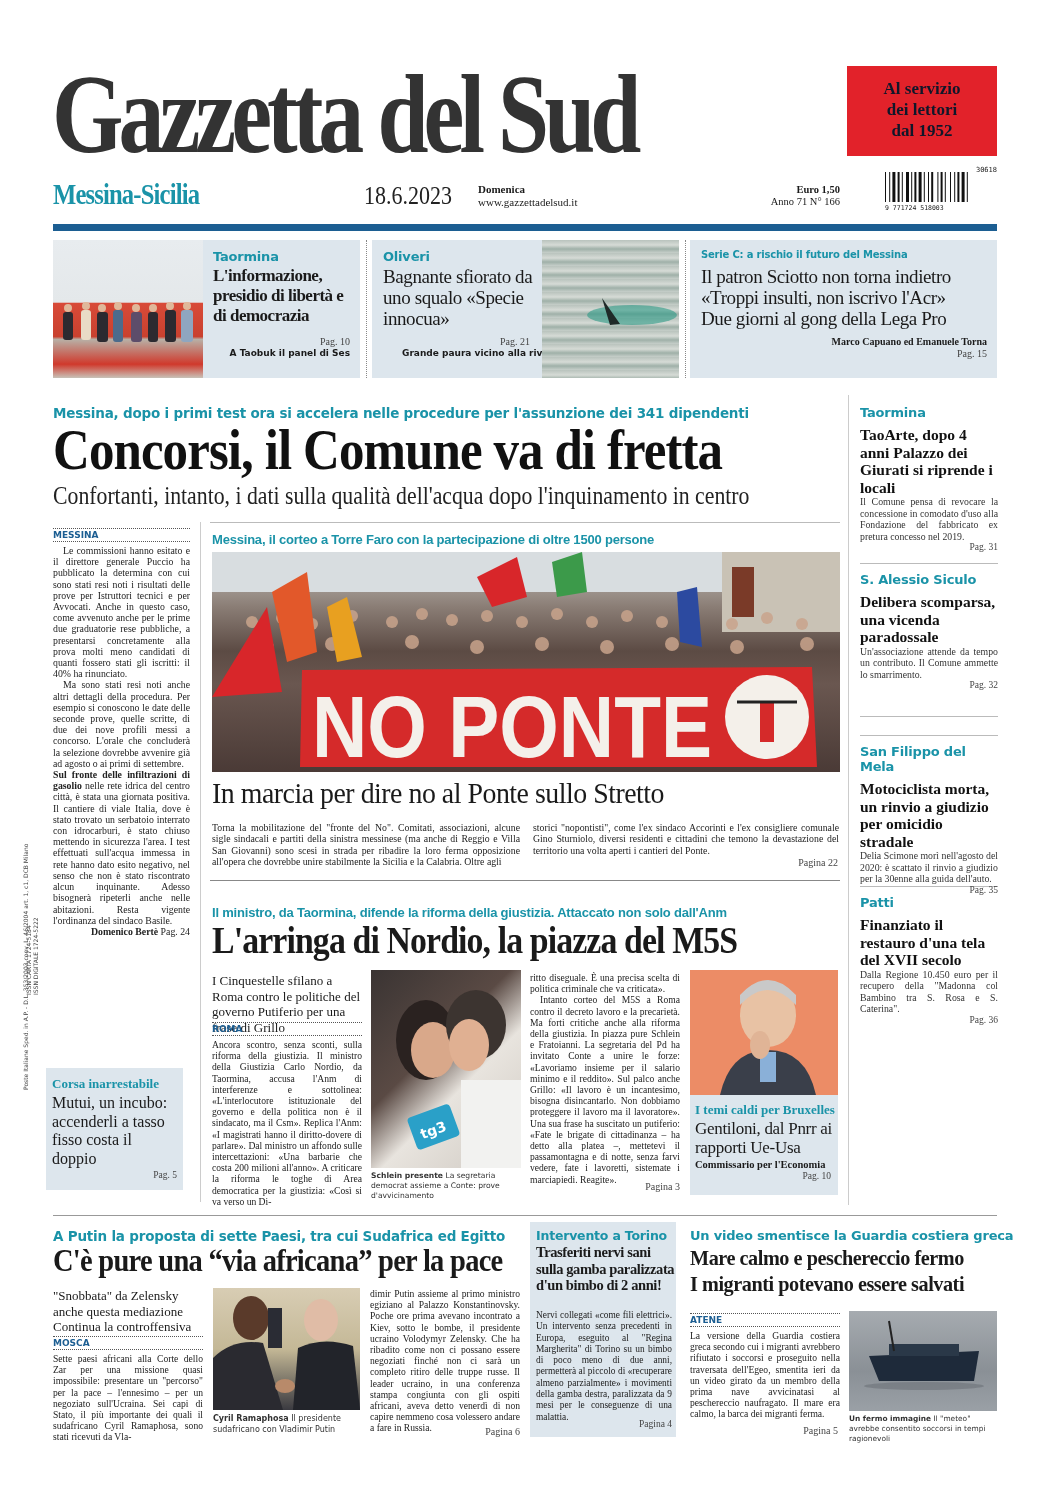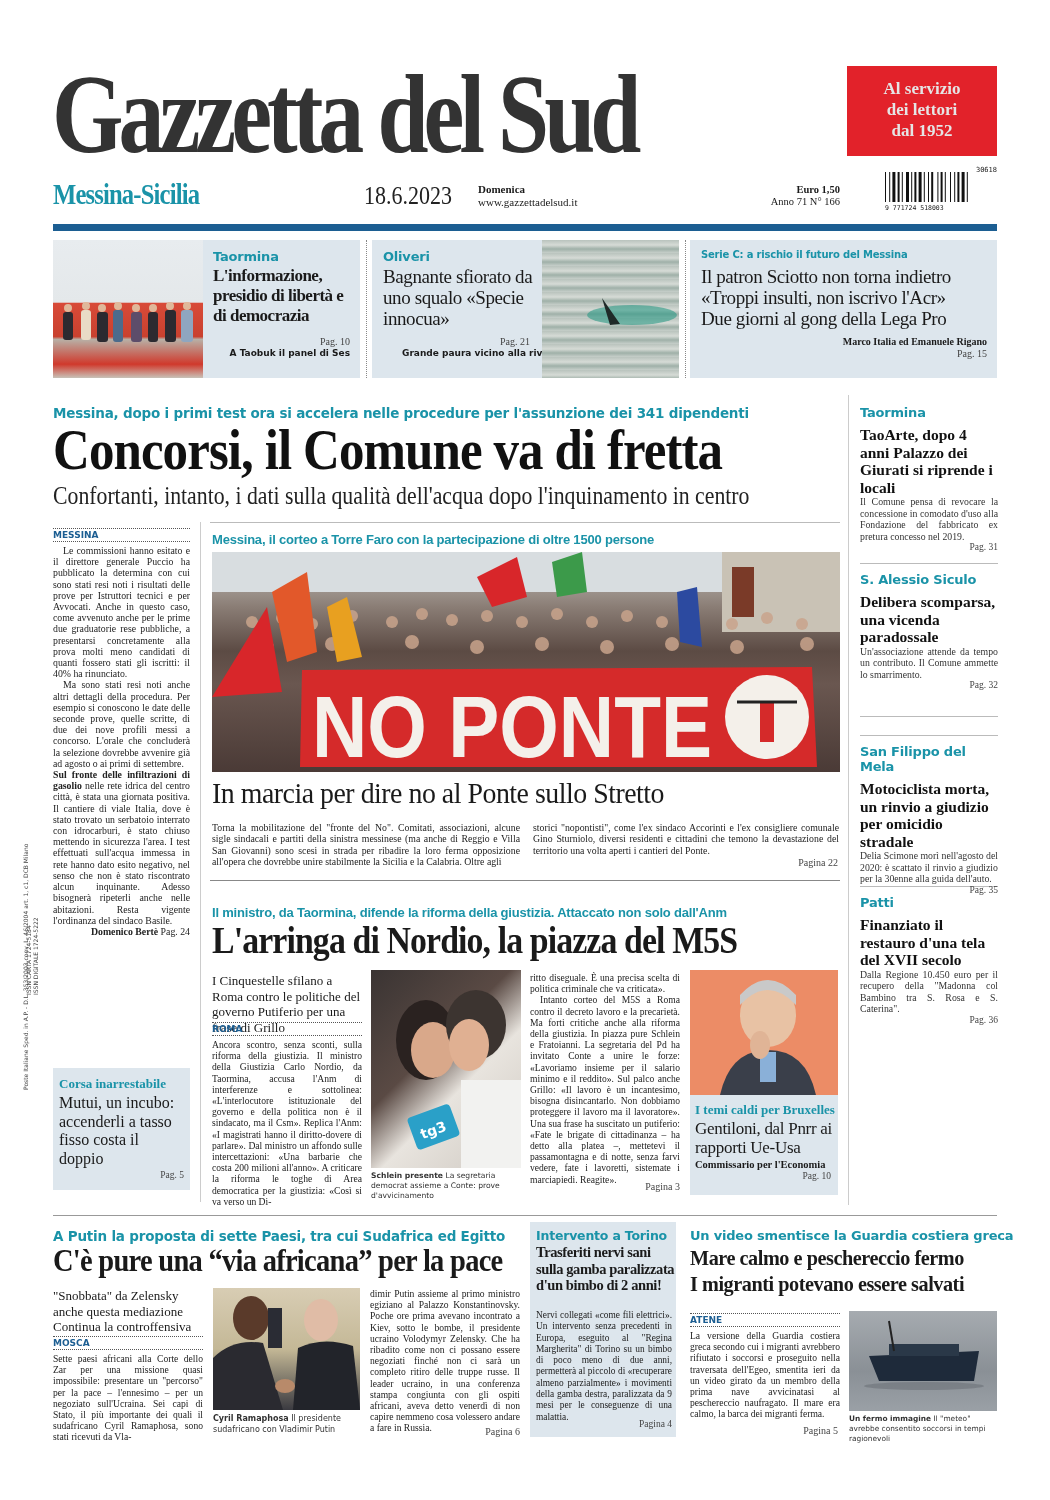--- a/index.html
+++ b/index.html
@@ -13,21 +13,21 @@
   .kicker-cond { font-family: "Liberation Sans", sans-serif; font-weight: bold; color: #1a93a8; letter-spacing: -0.2px; transform-origin: left top; }
   .body-text { font-family: "Liberation Serif", serif; font-size: 10px; line-height: 11.3px; text-align: justify; color: #222; }
   .dept { font-family: "DejaVu Sans", sans-serif; font-weight: bold; font-size: 9px; color: #1c5e92; border-top: 1px dotted #555; border-bottom: 1px dotted #555; padding: 1px 0; }
   .pag { font-family: "Liberation Serif", serif; font-size: 10px; color: #444; text-align: right; }
   .photo { overflow: hidden; }
   .vrule { border-left: 1px solid #ccc; }
   .hrule { border-top: 1px solid #bbb; }
 
   
   .masthead-title { left: 52px; top: 58px; font-family: "Liberation Serif", serif; font-weight: bold; font-size: 112px; letter-spacing: -6px; color: #333; transform: scaleX(0.82); transform-origin: left top; white-space: nowrap; line-height: 112px; }
-  .since-box { left: 847px; top: 66px; width: 150px; height: 90px; background: #e2222a; color: #e5e5e5; text-align: center; font-size: 17px; line-height: 21px; padding-top: 12px; font-weight: bold; }
+  .since-box { left: 847px; top: 66px; width: 150px; height: 90px; background: #e2222a; color: #0f172a; text-align: center; font-size: 17px; line-height: 21px; padding-top: 12px; font-weight: bold; }
   .edition { left: 53px; top: 178px; font-size: 29px; font-weight: bold; color: #1a93a8; letter-spacing: -1px; transform: scaleX(0.85); transform-origin: left top; white-space: nowrap; }
   .date { left: 364px; top: 182px; font-size: 25px; color: #222; transform: scaleX(0.88); transform-origin: left top; }
   .day { left: 478px; top: 183px; font-size: 11px; font-weight: bold; line-height: 13px; }
   .price { left: 700px; top: 184px; width: 140px; text-align: right; font-size: 10.5px; line-height: 12px; }
   .barcode { left: 885px; top: 166px; width: 112px; height: 40px; }
   .top-bar { left: 53px; top: 224px; width: 944px; height: 7px; background: #1c5e92; }
 
   
   .teaser { top: 240px; height: 138px; background: #dde6ed; }
 
@@ -145,40 +145,40 @@
 <div class="abs vrule" style="left:366px;top:240px;height:138px;border-left:1px dotted #888;"></div>
 <div class="abs vrule" style="left:685px;top:240px;height:138px;border-left:1px dotted #888;"></div>
 
 <div class="abs teaser" style="left:690px;width:307px;">
   <div class="abs kicker" style="left:11px;top:9px;font-size:10px;white-space:nowrap;">Serie C: a rischio il futuro del Messina</div>
   <div class="abs serif" style="left:11px;top:26px;width:295px;font-size:19px;line-height:21px;letter-spacing:-0.4px;white-space:nowrap;">
     <div>Il patron Sciotto non torna indietro</div>
     <div>«Troppi insulti, non iscrivo l'Acr»</div>
     <div>Due giorni al gong della Lega Pro</div>
   </div>
-  <div class="abs serif" style="right:10px;top:96px;font-size:10px;font-weight:bold;">Marco Italia ed Emanuele Rigano</div>
+  <div class="abs serif" style="right:10px;top:96px;font-size:10px;font-weight:bold;">Marco Capuano ed Emanuele Torna</div>
   <div class="abs pag" style="right:10px;top:108px;">Pag. 15</div>
 </div>
 
 <div class="abs kicker main-kicker">Messina, dopo i primi test ora si accelera nelle procedure per l'assunzione dei 341 dipendenti</div>
 <div class="abs main-head">Concorsi, il Comune va di fretta</div>
 <div class="abs main-sub">Confortanti, intanto, i dati sulla qualità dell'acqua dopo l'inquinamento in centro</div>
 
 <div class="abs" style="left:53px;top:528px;width:137px;">
   <div class="dept">MESSINA</div>
   <div class="body-text" style="margin-top:3px;font-size:9.8px;line-height:11.2px;">
     <p style="text-indent:10px;">Le commissioni hanno esitato e il direttore generale Puccio ha pubblicato la determina con cui sono stati resi noti i risultati delle prove per Istruttori tecnici e per Avvocati. Anche in questo caso, come avvenuto anche per le prime due graduatorie rese pubbliche, a presentarsi concretamente alla prova molti meno candidati di quanti fossero stati gli iscritti: il 40% ha rinunciato.</p>
     <p style="text-indent:10px;">Ma sono stati resi noti anche altri dettagli della procedura. Per esempio si conoscono le date delle seconde prove, quelle scritte, di due dei nove profili messi a concorso. L'orale che concluderà la selezione dovrebbe avvenire già ad agosto o ai primi di settembre.</p>
     <p><b>Sul fronte delle infiltrazioni di gasolio</b><span> nelle rete idrica del centro città, è stata una giornata positiva. Il cantiere di viale Italia, dove è stato trovato un serbatoio interrato con idrocarburi, è stato chiuso mettendo in sicurezza l'area. I test effettuati sull'acqua immessa in rete hanno dato esito negativo, nel senso che non è stato riscontrato alcun inquinante. Adesso bisognerà ripeterli anche nelle abitazioni. Resta vigente l'ordinanza del sindaco Basile.</span></p>
     <p style="text-align:right;"><b>Domenico Bertè</b> <span>Pag. 24</span></p>
   </div>
 </div>
 <div class="abs vrule" style="left:200px;top:522px;height:680px;"></div>
 
-<div class="abs box-blue" style="left:53px;top:1068px;width:137px;height:122px;">
+<div class="abs box-blue" style="left:46px;top:1068px;width:137px;height:122px;">
   <div class="abs serif" style="left:6px;top:8px;font-size:13px;font-weight:bold;color:#1a93a8;">Corsa inarrestabile</div>
   <div class="abs serif" style="left:6px;top:26px;width:128px;font-size:16px;line-height:18.5px;">Mutui, un incubo: accenderli a tasso fisso costa il doppio</div>
   <div class="abs pag" style="right:6px;top:102px;font-size:9.5px;">Pag. 5</div>
 </div>
 
 <div class="abs hrule" style="left:210px;top:522px;width:630px;"></div>
 <div class="abs kicker-cond cond" style="left:212px;top:532px;font-size:13px;white-space:nowrap;">Messina, il corteo a Torre Faro con la partecipazione di oltre 1500 persone</div>
 <div class="abs photo" style="left:212px;top:552px;width:628px;height:220px;background:linear-gradient(180deg,#c9c7c2 0%,#8a7d75 25%,#5c4b44 45%,#6a5750 60%,#4a3a36 100%);">
   <svg width="628" height="220">
     <rect x="0" y="0" width="628" height="40" fill="#d8dde0"></rect>

